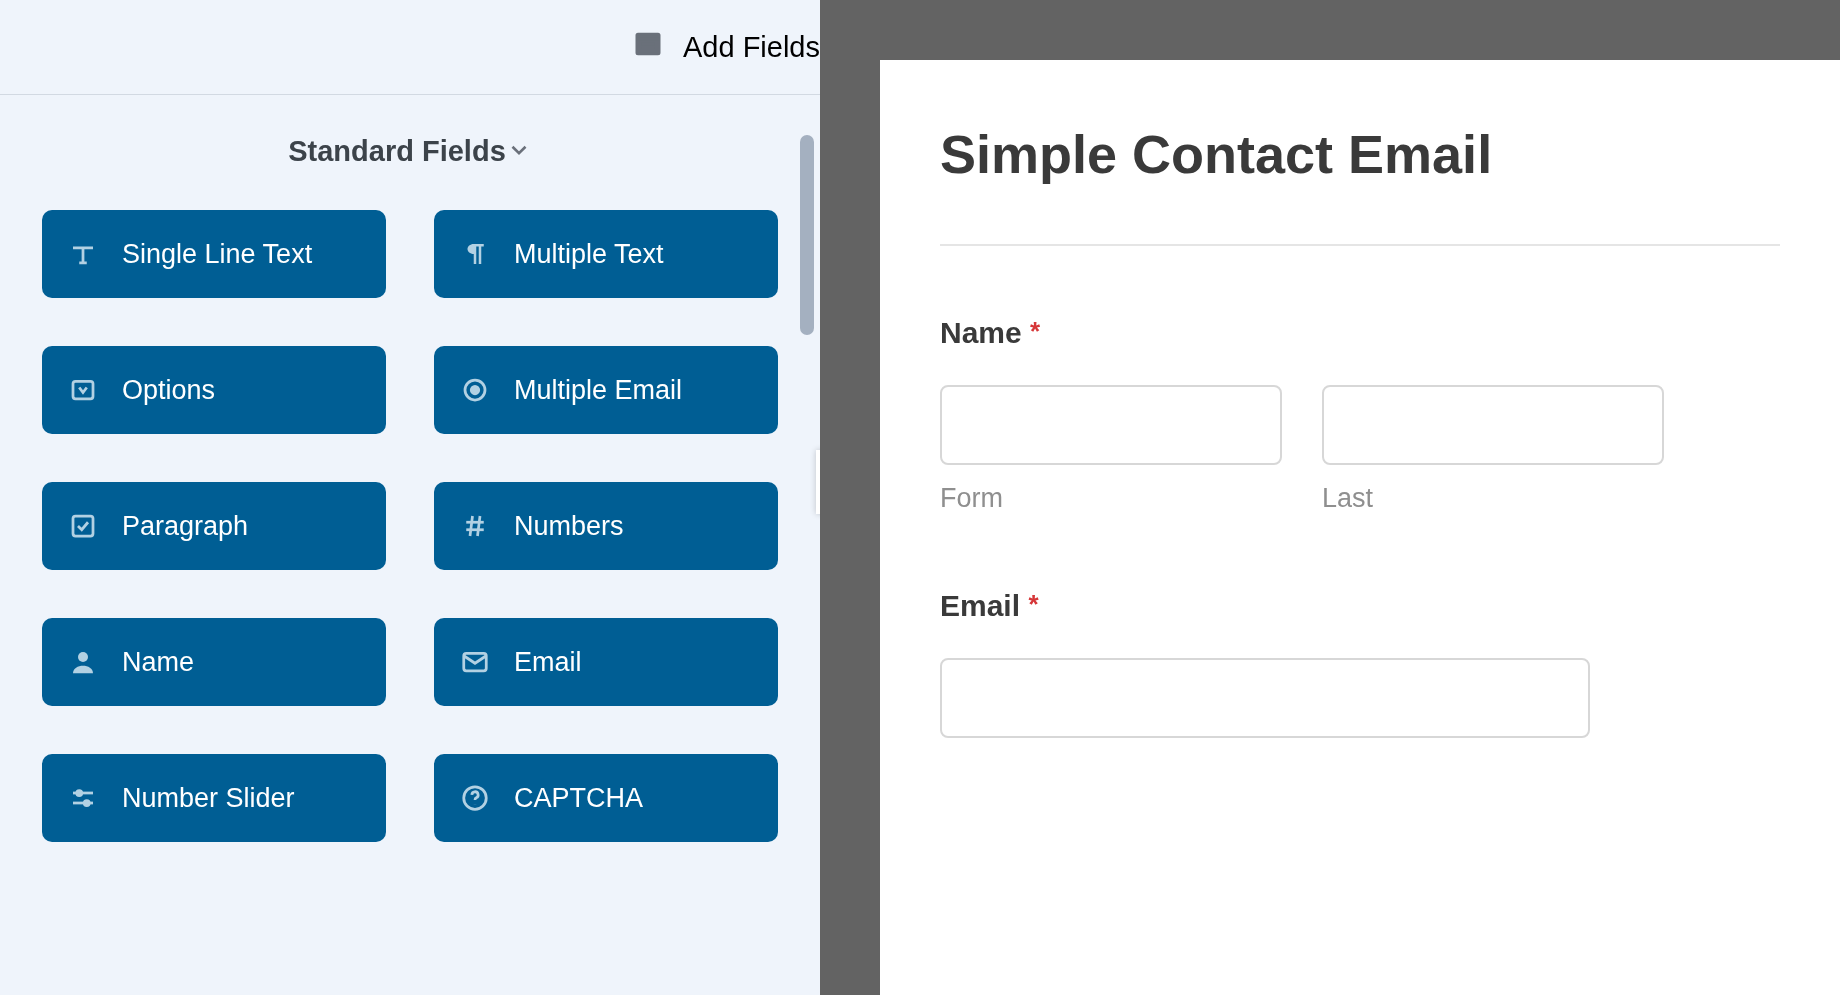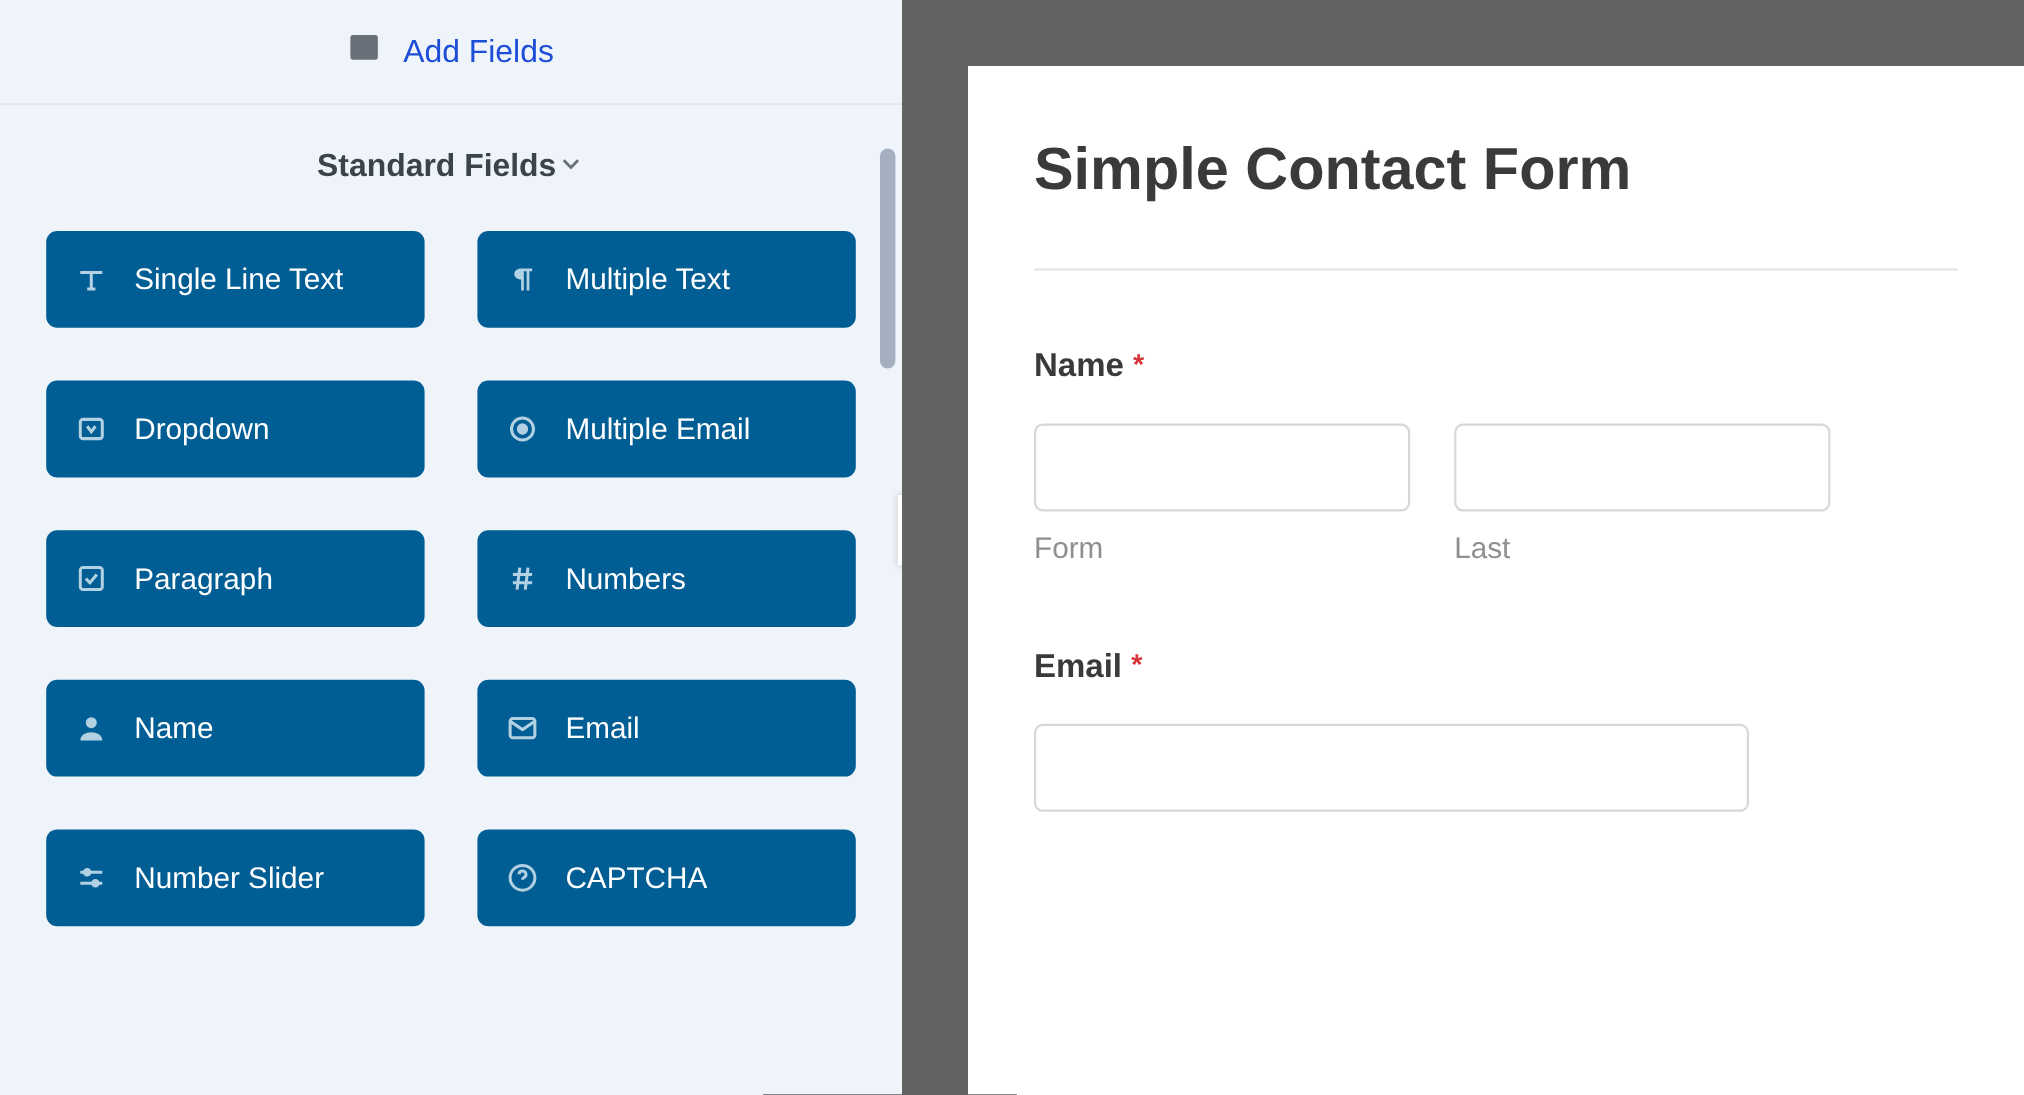--- a/index.html
+++ b/index.html
@@ -23,24 +23,24 @@
 
     .tabs {
       display: flex;
       height: 95px;
       border-bottom: 1px solid #d2d9e2;
     }
     .tab {
       flex: 1;
       display: flex;
       align-items: center;
-      justify-content: center;
+      justify-content: flex-end;
       gap: 20px;
       font-size: 29px;
-      color: #1d4ed8;
+      color: #000000;
       font-weight: 500;
       cursor: pointer;
     }
     .tab.active {
       background: #eff4fb;
     }
     .tab.inactive {
       background: #e4eaf3;
     }
     .tab svg { width: 30px; height: 30px; fill:#6a707a; stroke:#6a707a; }
@@ -202,21 +202,21 @@
           <svg class="ic fill" viewBox="0 0 24 24">
               <path d="M13 4h6v2h-2v14h-2V6h-2v14h-2V12c-3 0-5-2-5-4s2-4 5-4z"></path>
             </svg>
           <span>Multiple Text</span>
         </div>
         <div class="field-btn">
           <svg class="ic" viewBox="0 0 24 24">
               <rect x="4" y="5" width="16" height="14" rx="2"></rect>
               <polyline points="9 10 12 14 15 10"></polyline>
             </svg>
-          <span>Dropdown</span>
+          <span>Options</span>
         </div>
         <div class="field-btn">
           <svg class="ic" viewBox="0 0 24 24">
               <circle cx="12" cy="12" r="8"></circle>
               <circle cx="12" cy="12" r="3" fill="#b2d1e3"></circle>
             </svg>
           <span>Multiple Email</span>
         </div>
         <div class="field-btn">
           <svg class="ic" viewBox="0 0 24 24">
@@ -272,21 +272,21 @@
   </aside>
 
   <div class="collapse-handle">
     <svg viewBox="0 0 24 24">
         <polyline points="15 6 9 12 15 18"></polyline>
       </svg>
   </div>
 
   <main class="preview-area">
     <div class="form-card">
-      <h1 class="form-title">Simple Contact Form</h1>
+      <h1 class="form-title">Simple Contact Email</h1>
       <hr class="hr">
 
       <div>
         <span class="field-label">
           <span>Name</span>
           <span class="req">*</span>
         </span>
         <div class="row">
           <div class="col">
             <input class="input" style="">

